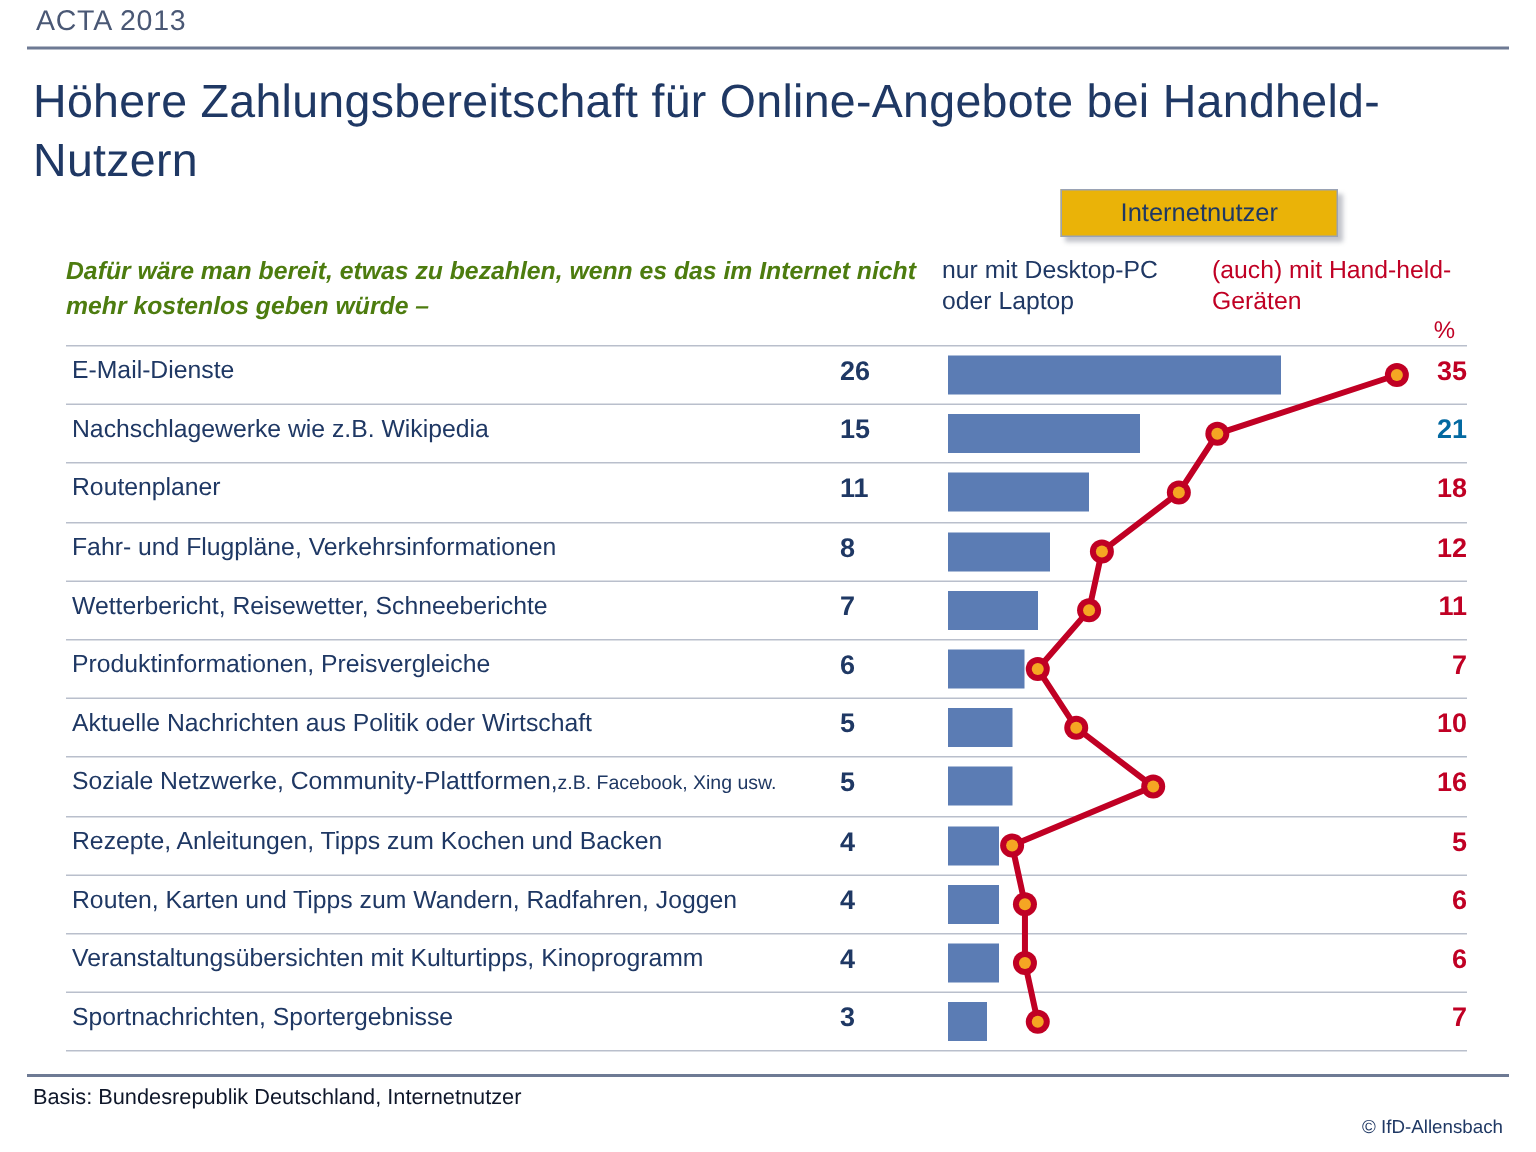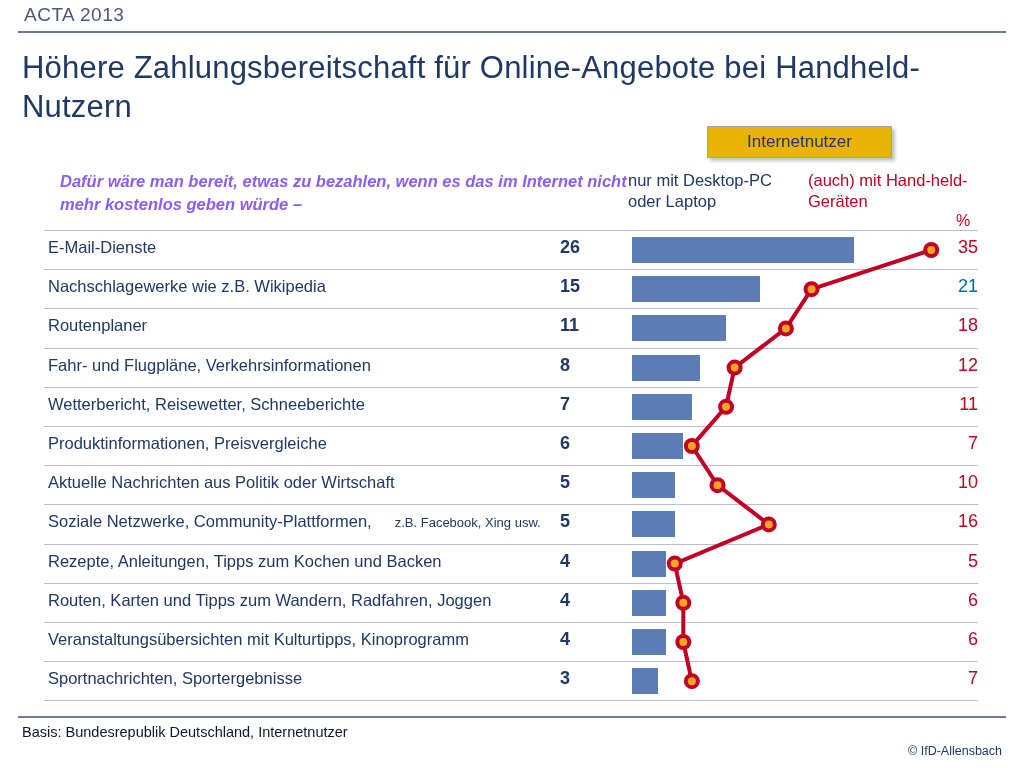--- a/index.html
+++ b/index.html
@@ -71,22 +71,21 @@
   
   .question {
     position: absolute;
     left: 44px;
     top: 170px;
     width: 570px;
     font-size: 16.5px;
     font-style: italic;
     font-weight: bold;
     line-height: 23px;
-    color: #8b5cf6;
-    margin-left: 16px;
+    color: #4d7c0f;
   }
   .col-head-left {
     position: absolute;
     left: 628px;
     top: 170px;
     width: 175px;
     font-size: 16.5px;
     line-height: 21px;
     color: #1f3864;
   }
@@ -132,40 +131,39 @@
   .row .label {
     position: absolute;
     left: 48px;
     top: 8px;
     font-size: 16.5px;
     color: #1f3864;
     white-space: nowrap;
   }
   .row .label .small {
     font-size: 13px;
-    margin-left: 23px;
   }
   .row .left-val {
     position: absolute;
     left: 560px;
     width: 54px;
     top: 7px;
     text-align: left;
     font-size: 18px;
     font-weight: bold;
     color: #1f3864;
   }
   .row .right-val {
     position: absolute;
     left: 930px;
     width: 48px;
     top: 7px;
     text-align: right;
     font-size: 18px;
-    font-weight: normal;
+    font-weight: bold;
     color: #c00024;
   }
   .row .bar {
     position: absolute;
     left: 632px;
     top: 7px;
     height: 26px;
     background: #5b7cb4;
   }
   .bar-pct {

